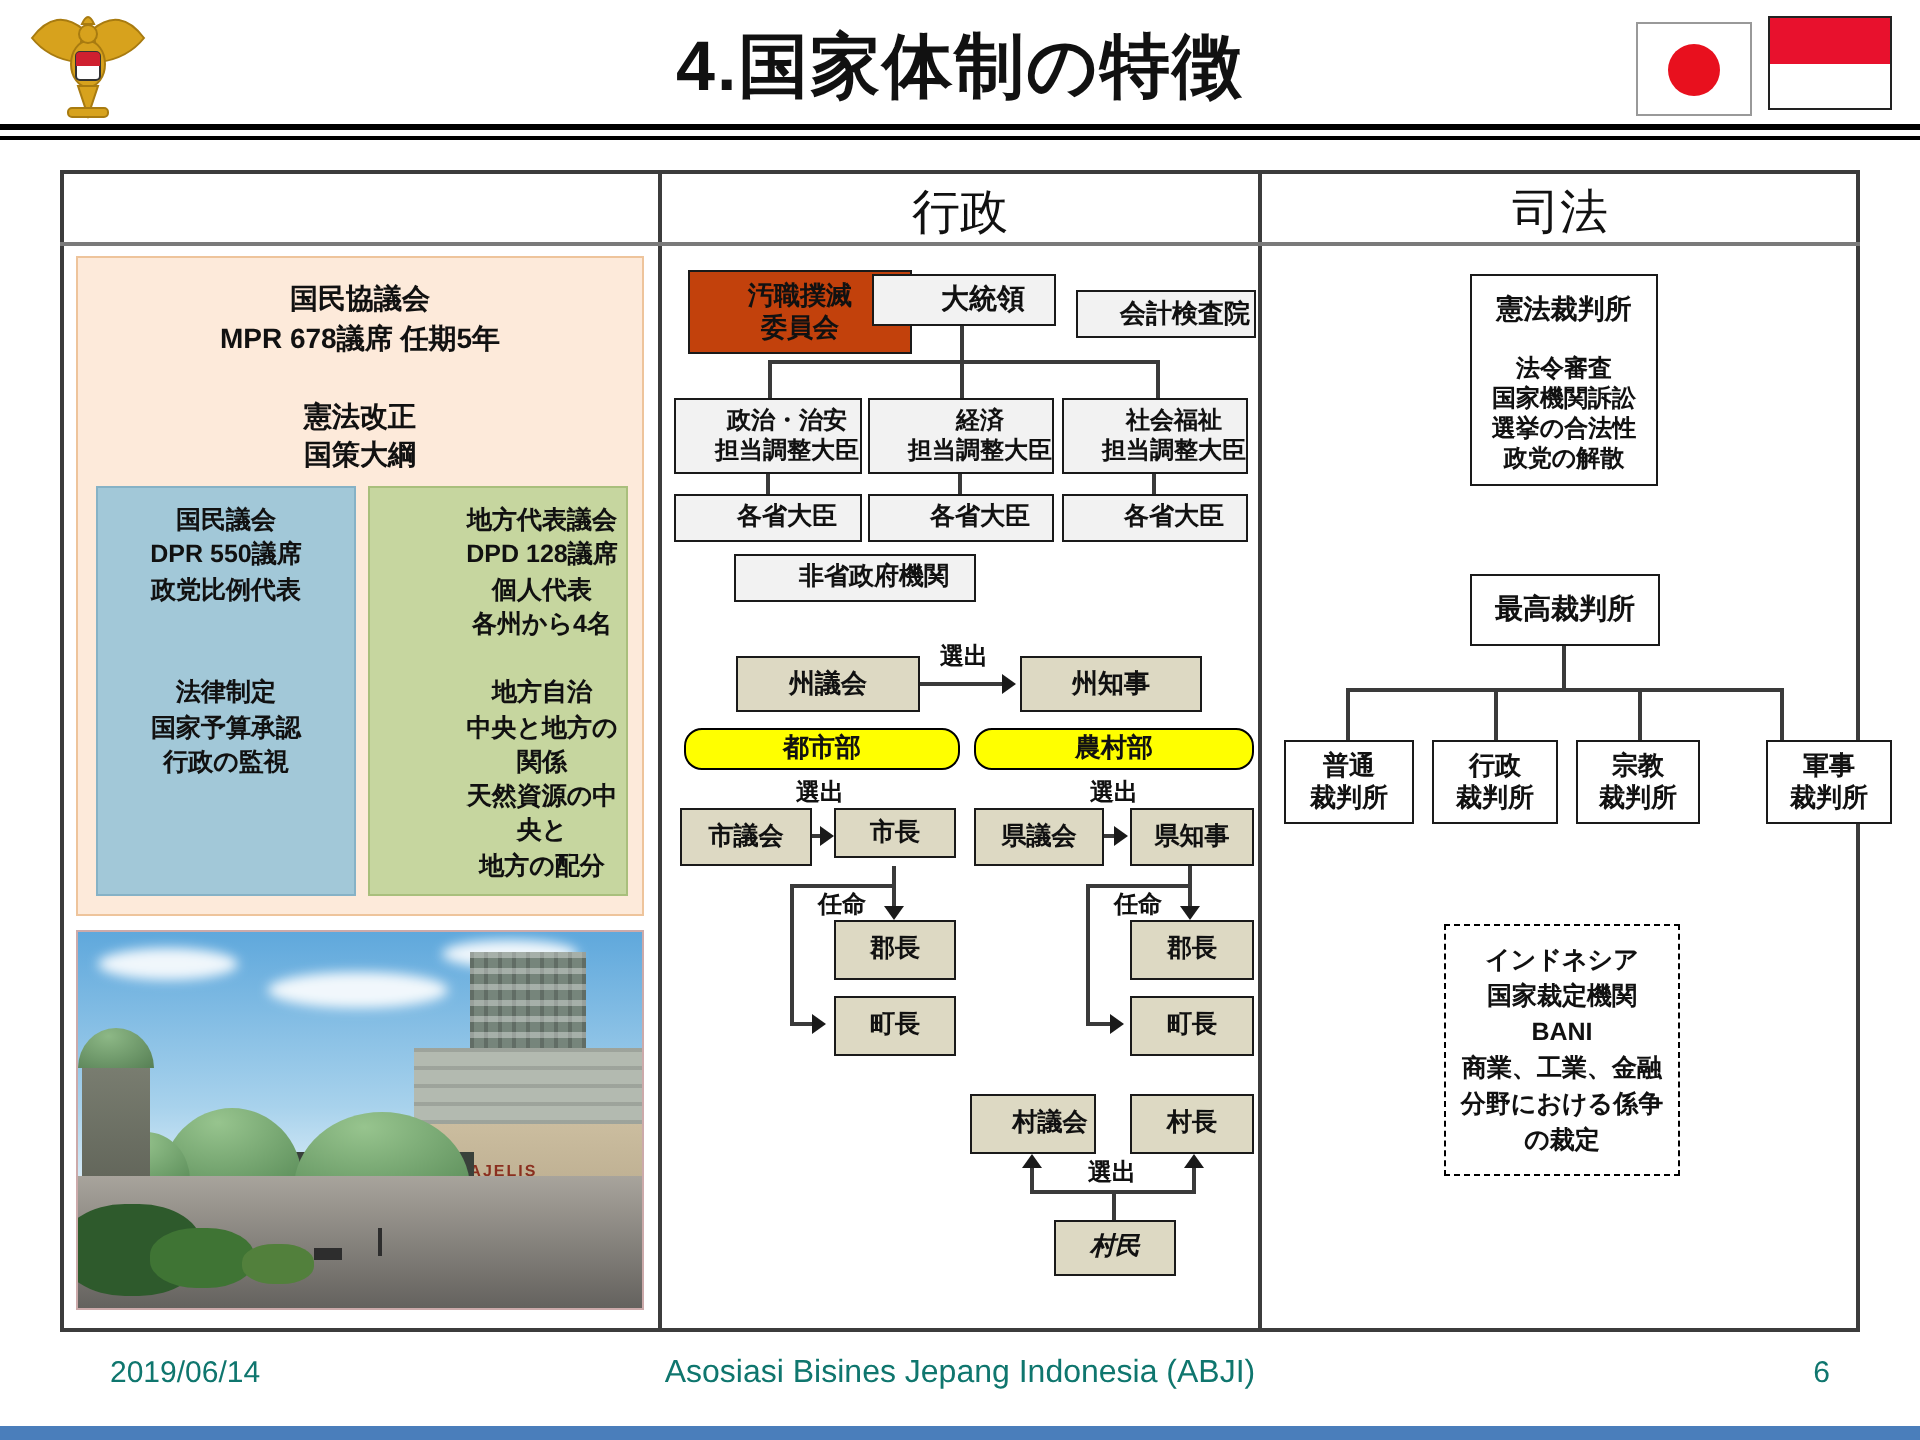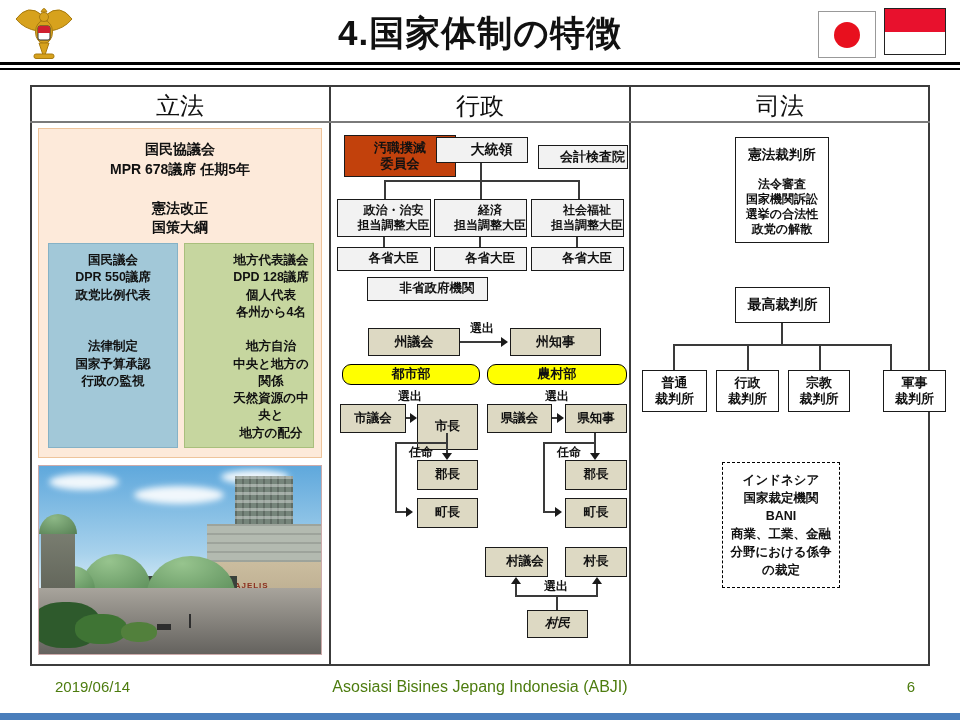--- a/index.html
+++ b/index.html
@@ -76,21 +76,21 @@
   .tower{position:absolute;left:2px;top:62px;width:34px;height:120px;
          background:linear-gradient(180deg,#7b7f72,#4c4f45);}
   .tower-dome{position:absolute;left:0;top:48px;width:38px;height:20px;border-radius:50% 50% 40% 40%/100% 100% 0 0;
          background:radial-gradient(ellipse at 40% 20%,#8db886,#567f54);}
   .road{position:absolute;left:0;top:122px;width:100%;height:68px;
         background:linear-gradient(180deg,#a8a49c,#62605c);}
   .bush{position:absolute;border-radius:45%;}
   .mark{position:absolute;background:#2d2d2d;}
 
   
-  .ft{position:absolute;top:678px;color:#4d7c0f;font-size:15px;}
+  .ft{position:absolute;top:678px;color:#0f766e;font-size:15px;}
   .ft-center{left:0;width:960px;text-align:center;font-size:16px;}
   .ft-date{left:55px;}
   .ft-page{left:870px;width:45px;text-align:right;}
   .accent-bar{position:absolute;left:0;top:713px;width:960px;height:7px;background:#4a7ebb;}
 
   .garuda{position:absolute;left:8px;top:1px;width:72px;height:62px;}
 </style>
 </head>
 <body>
 
@@ -117,21 +117,20 @@
     <div class="red"></div>
   </div>
 
   <div class="rule1"></div>
   <div class="rule2"></div>
 
   <div class="tbl"></div>
   <div class="vsep" style="left:329px;"></div>
   <div class="vsep" style="left:629px;"></div>
   <div class="hdrline"></div>
-  <div class="th" style="left:30px;width:300px;">立法</div>
   <div class="th" style="left:330px;width:300px;">行政</div>
   <div class="th" style="left:630px;width:300px;">司法</div>
 
   <div class="peach"></div>
   <div class="mpr-text">国民協議会
 MPR 678議席  任期5年
 
 憲法改正
 国策大綱</div>
   <div class="panel blue" style="left:48px;top:243px;width:130px;height:205px;">国民議会
@@ -217,21 +216,21 @@
 
   <div class="box yellow" style="left:342px;top:364px;width:138px;height:21px;font-size:13px;">都市部</div>
   <div class="box yellow" style="left:487px;top:364px;width:140px;height:21px;font-size:13px;">農村部</div>
 
   <div class="lbl" style="left:385px;top:388px;width:50px;">選出</div>
   <div class="lbl" style="left:532px;top:388px;width:50px;">選出</div>
 
   <div class="box tan" style="left:340px;top:404px;width:66px;height:29px;">市議会</div>
   <div class="ln" style="left:406px;top:417px;width:5px;height:2px;"></div>
   <div class="ar r" style="left:410px;top:413px;"></div>
-  <div class="box tan" style="left:417px;top:404px;width:61px;height:46px;">市長</div>
+  <div class="box tan" style="left:417px;top:404px;width:61px;height:25px;">市長</div>
 
   <div class="box tan" style="left:487px;top:404px;width:65px;height:29px;">県議会</div>
   <div class="ln" style="left:552px;top:417px;width:6px;height:2px;"></div>
   <div class="ar r" style="left:557px;top:413px;"></div>
   <div class="box tan" style="left:565px;top:404px;width:62px;height:29px;">県知事</div>
 
   <div class="ln" style="left:446px;top:433px;width:2px;height:22px;"></div>
   <div class="ar d" style="left:442px;top:453px;"></div>
   <div class="ln" style="left:395px;top:442px;width:52px;height:2px;"></div>
   <div class="ln" style="left:395px;top:442px;width:2px;height:71px;"></div>

